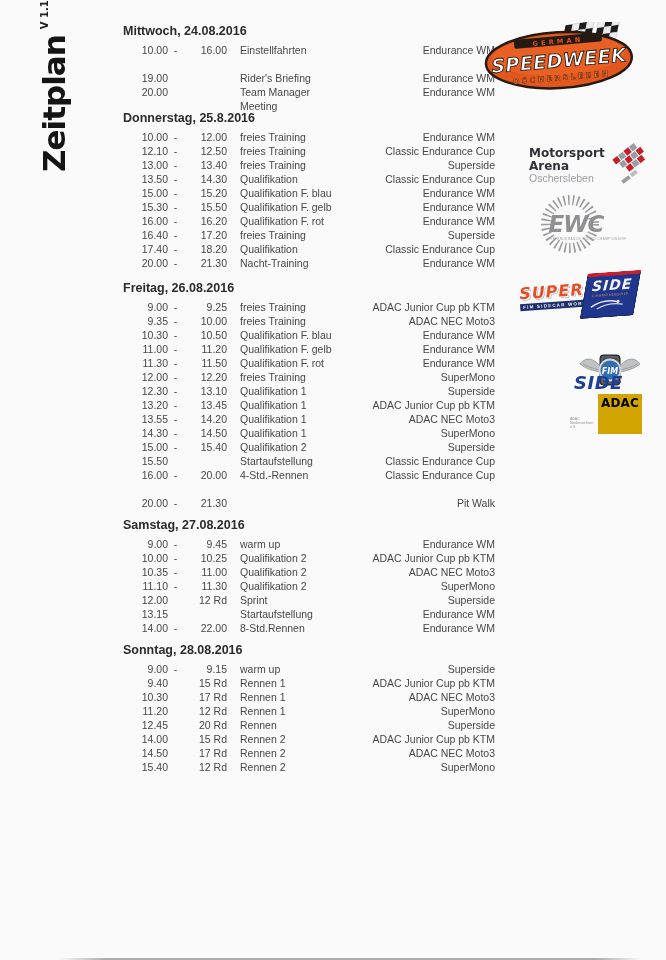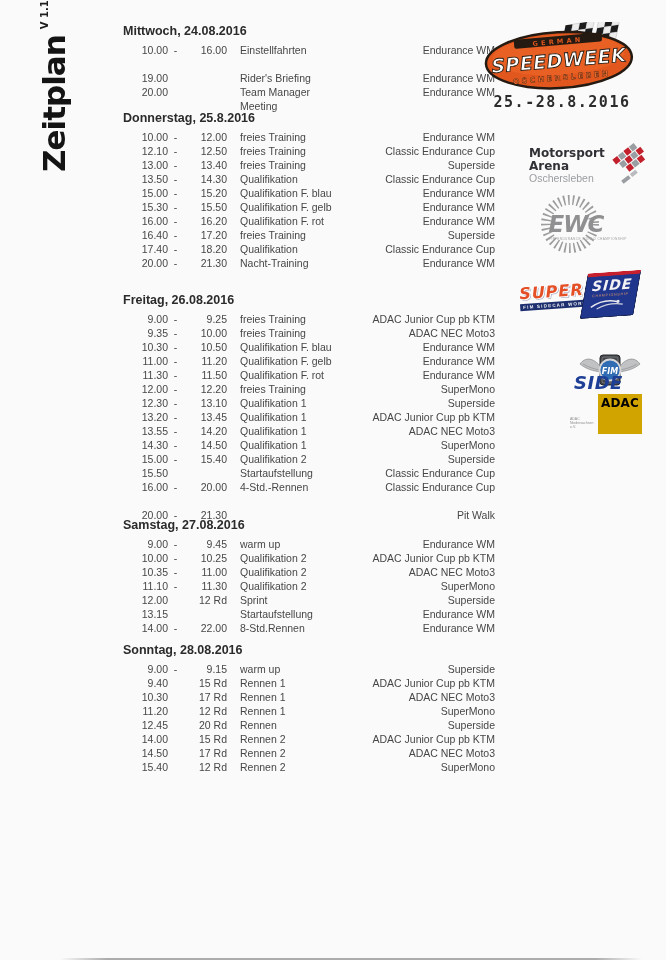--- a/index.html
+++ b/index.html
@@ -199,21 +199,21 @@
           <span class="c-series">Classic Endurance Cup</span>
         </div>
         <div class="row">
           <span class="c-start">20.00</span>
           <span class="c-sep">-</span>
           <span class="c-end">21.30</span>
           <span class="c-session">Nacht-Training</span>
           <span class="c-series">Endurance WM</span>
         </div>
       </section>
-      <section class="day" style="top: 281px; margin-top: 12px;">
+      <section class="day" style="top: 281px;">
         <h2 class="day-header">Freitag, 26.08.2016</h2>
         <div class="row">
           <span class="c-start">9.00</span>
           <span class="c-sep">-</span>
           <span class="c-end">9.25</span>
           <span class="c-session">freies Training</span>
           <span class="c-series">ADAC Junior Cup pb KTM</span>
         </div>
         <div class="row">
           <span class="c-start">9.35</span>
@@ -451,21 +451,20 @@
         </g>
         <ellipse cx="76" cy="38" rx="73" ry="28" fill="#e2571e" stroke="#241a12" stroke-width="2.5"></ellipse>
         <ellipse cx="76" cy="33" rx="66" ry="20" fill="#eb6527" opacity="0.65"></ellipse>
         <rect x="32" y="14" width="88" height="9" rx="2" fill="#241a12" transform="rotate(-2 76 18)"></rect>
         <text x="76" y="21.5" text-anchor="middle" font-family="DejaVu Sans, sans-serif" font-size="6.5" font-weight="700" letter-spacing="3.2" fill="#e2571e" transform="rotate(-2 76 18)">GERMAN</text>
         <text x="76" y="45" text-anchor="middle" font-family="DejaVu Sans, sans-serif" font-size="19" font-style="italic" font-weight="900" letter-spacing="0.5" fill="#ffffff" stroke="#241a12" stroke-width="0.9" transform="rotate(-2 76 41)">SPEEDWEEK</text>
         <text x="78" y="58" text-anchor="middle" font-family="DejaVu Sans, sans-serif" font-size="7.5" font-weight="700" letter-spacing="2.6" fill="#f07030" stroke="#241a12" stroke-width="0.35" transform="rotate(-2 78 56)">OSCHERSLEBEN</text>
       </g>
     </svg>
   </div>
-  <div class="sw-date">25.-28.8.2016</div>
 
   <div class="arena">
     <div class="arena-line1">Motorsport Arena</div>
     <div class="arena-line2">Oschersleben</div>
     <svg class="arena-checks" width="52" height="50" viewBox="0 0 52 50">
       <g transform="rotate(-38 26 25)">
         <rect x="8" y="8" width="6" height="6" fill="#c2202c"></rect>
           <rect x="15" y="8" width="6" height="6" fill="#9a9da1"></rect>
           <rect x="22" y="8" width="6" height="6" fill="#c2202c"></rect>
           <rect x="29" y="8" width="6" height="6" fill="#9a9da1"></rect>

